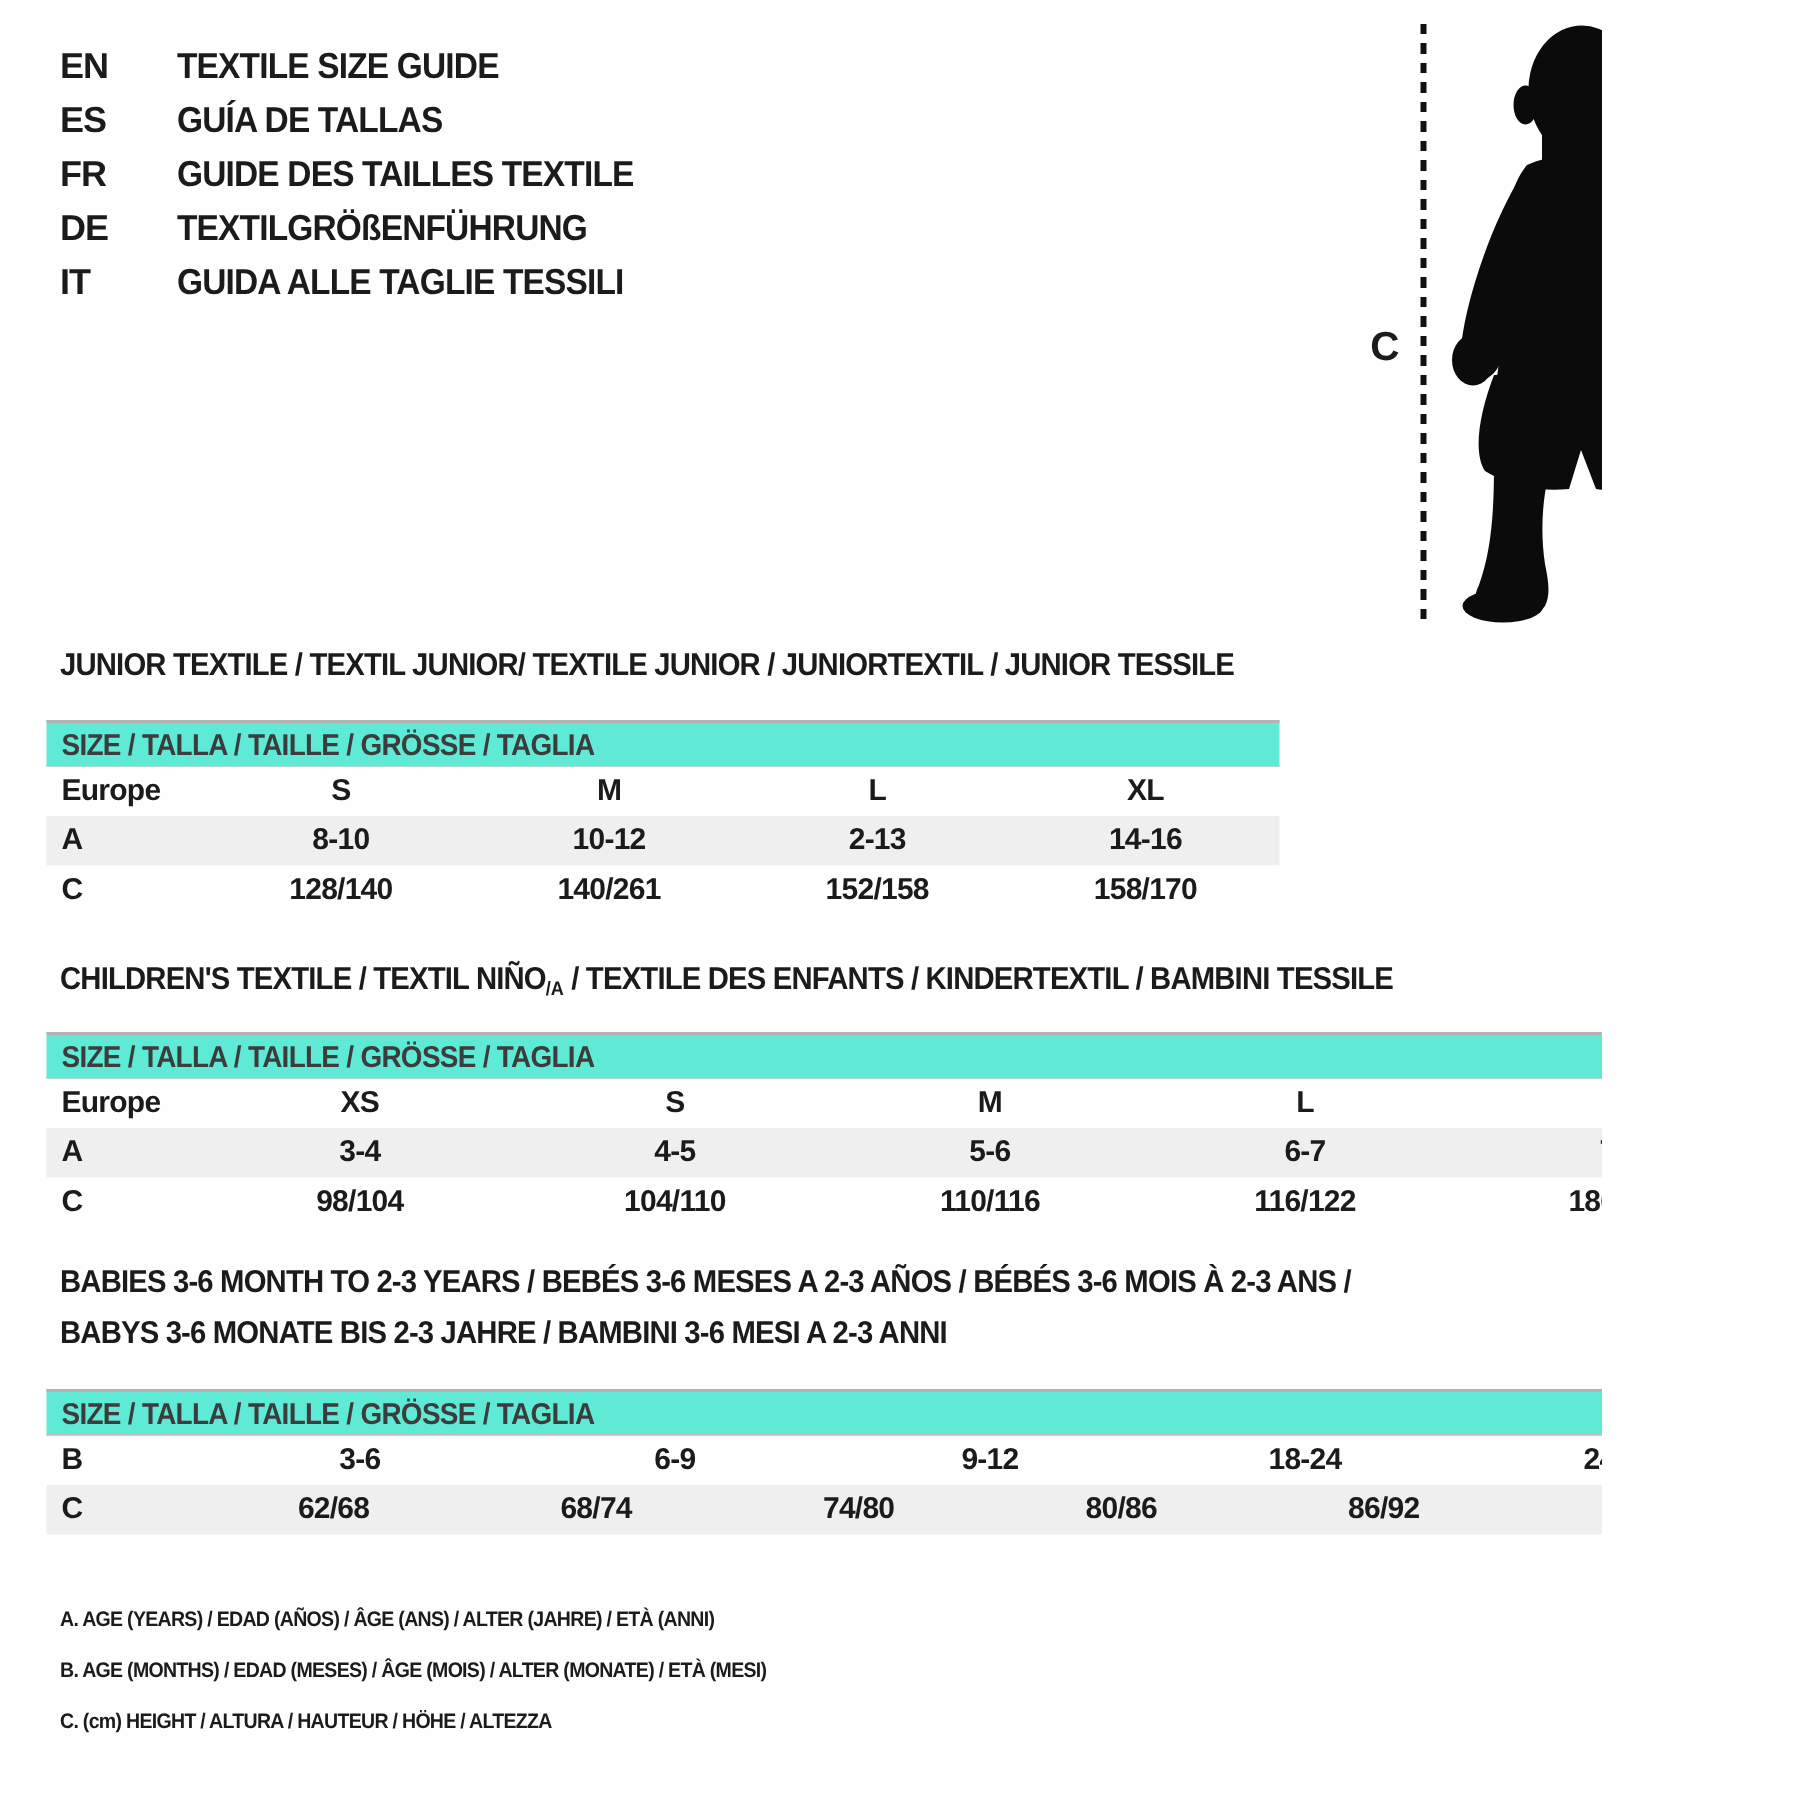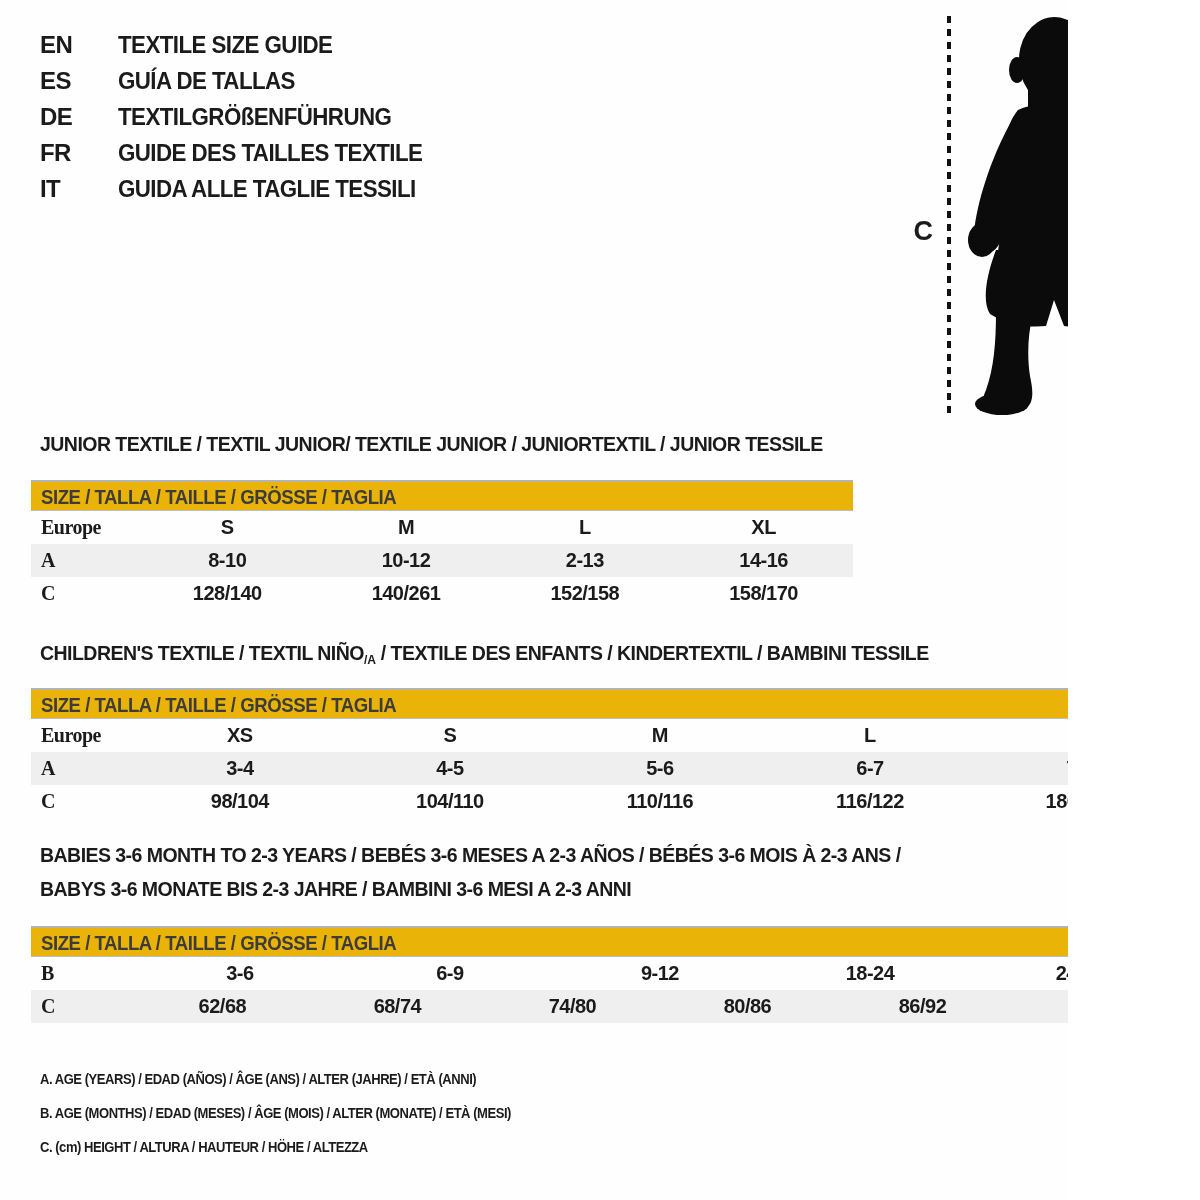--- a/index.html
+++ b/index.html
@@ -21,26 +21,26 @@
   .figure-label{position:absolute;left:905px;top:216px;width:36px;text-align:center;
     font-size:27px;letter-spacing:-.5px;}
   .baby-svg{position:absolute;left:966px;top:12px;width:198px;height:406px;}
 
   
   .sec-heading{position:absolute;left:40px;font-size:21px;letter-spacing:-.6px;line-height:24px;}
   .sub-a{font-size:13px;vertical-align:-4px;letter-spacing:0;}
 
   
   .tbl{position:absolute;left:31px;}
-  .tbl-bar{height:31px;line-height:31px;background:#eab308;border-top:2px solid #b3b3b3;
+  .tbl-bar{height:31px;line-height:31px;background:#5eead4;border-top:2px solid #b3b3b3;
     border-bottom:1px solid #bdbdbd;padding-left:10px;font-size:20px;color:#3c3c3c;
     letter-spacing:-.5px;box-sizing:border-box;}
   .tbl-row{display:flex;height:33px;line-height:33px;font-size:20px;letter-spacing:-.5px;}
   .tbl-row.alt{background:#efefef;}
-  .tbl-row .lbl{text-align:left;padding-left:10px;box-sizing:border-box;font-family:Liberation Serif, serif;}
+  .tbl-row .lbl{text-align:left;padding-left:10px;box-sizing:border-box;}
   .tbl-row .val{flex:1;text-align:center;}
   .t-junior{width:822px;}  .t-junior .lbl{flex:0 0 13%;}
   .t-wide{width:1154px;}   .t-wide .lbl{flex:0 0 9%;}
 
   
   .legend{position:absolute;left:40px;top:1062px;font-size:14px;line-height:34px;letter-spacing:-.5px;}
 </style>
 </head>
 <body>
 
@@ -49,26 +49,26 @@
   <div class="lang-list">
     <div class="lang-row">
       <span class="lang-code">EN</span>
       <span class="lang-title cond">TEXTILE SIZE GUIDE</span>
     </div>
     <div class="lang-row">
       <span class="lang-code">ES</span>
       <span class="lang-title cond">GUÍA DE TALLAS</span>
     </div>
     <div class="lang-row">
+      <span class="lang-code">FR</span>
+      <span class="lang-title cond">GUIDE DES TAILLES TEXTILE</span>
+    </div>
+    <div class="lang-row">
       <span class="lang-code">DE</span>
       <span class="lang-title cond">TEXTILGRÖßENFÜHRUNG</span>
-    </div>
-    <div class="lang-row">
-      <span class="lang-code">FR</span>
-      <span class="lang-title cond">GUIDE DES TAILLES TEXTILE</span>
     </div>
     <div class="lang-row">
       <span class="lang-code">IT</span>
       <span class="lang-title cond">GUIDA ALLE TAGLIE TESSILI</span>
     </div>
   </div>
 
   <div class="figure-label">C</div>
   <div class="measure-line"></div>
   <svg class="baby-svg" viewBox="0 0 198 406" aria-hidden="true">

